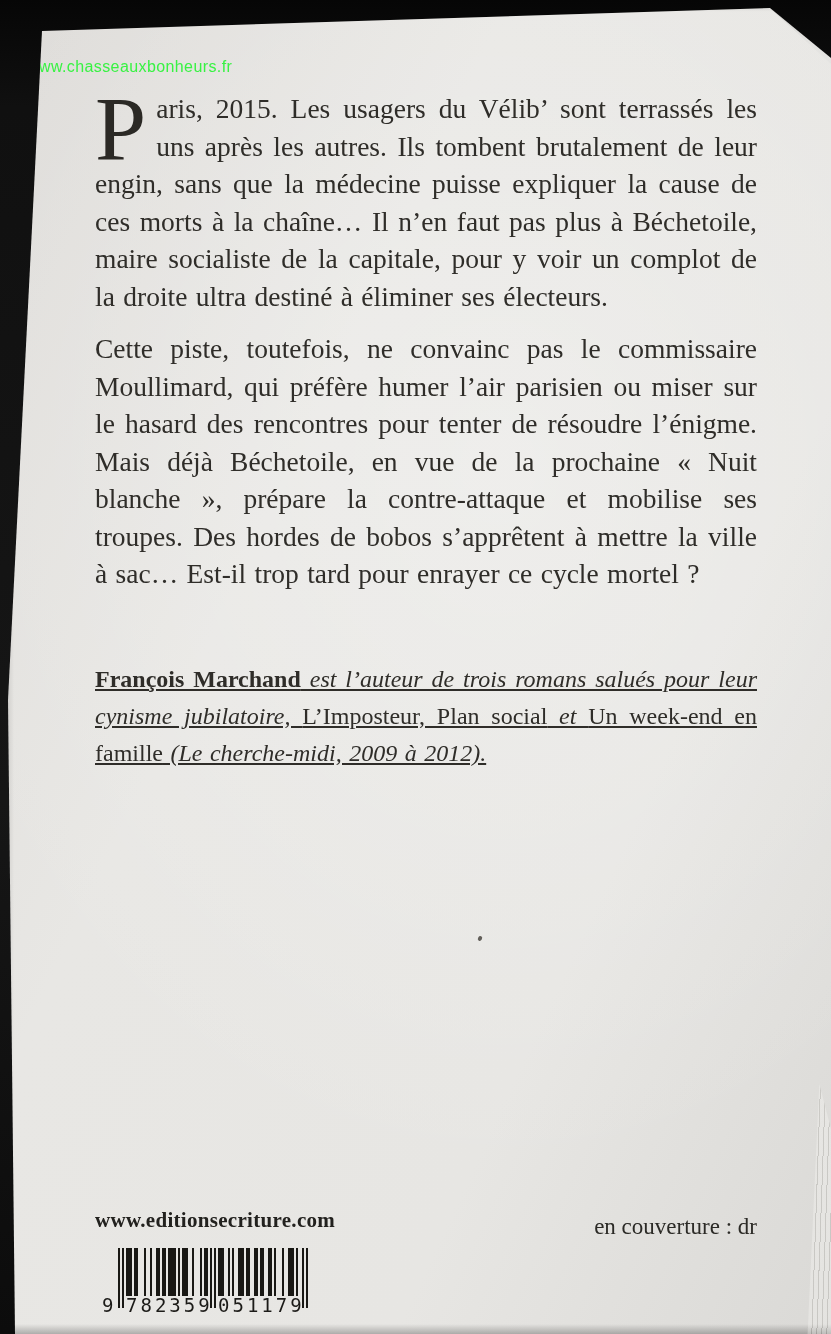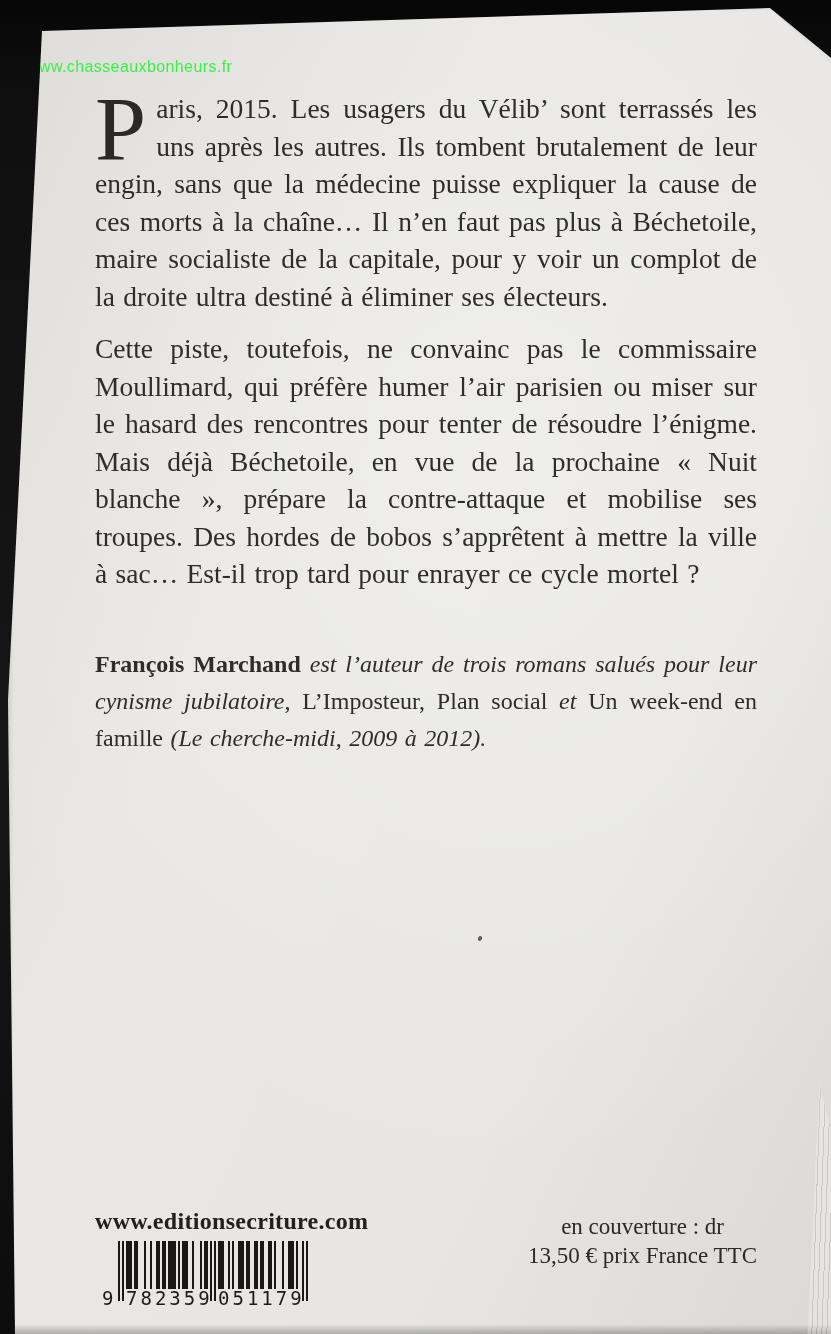--- a/index.html
+++ b/index.html
@@ -49,36 +49,36 @@
     text-align:justify;word-spacing:1.5px;
   }
   .para{margin:0 0 15px 0;}
   .dropcap{
     float:left;
     font-size:92px;line-height:72px;
     padding:3px 10px 0 0;
     color:#2b2925;
   }
   .author-note{
-    margin:53px 0 0 0;
-    font-size:24px;line-height:37px;
+    margin:68px 0 0 0;
+    font-size:24px;line-height:37px;text-decoration:underline;
   }
   .author-note b{font-weight:700;font-style:normal;}
   .author-note i{font-style:italic;}
   .author-note .rm{font-style:normal;}
   .speck{
     position:absolute;left:478px;top:936px;width:4px;height:5px;
     background:#4a4741;border-radius:50%;opacity:.85;transform:rotate(30deg);
   }
   .footer-left{
     position:absolute;left:95px;top:1208px;width:230px;text-align:center;
   }
   .pub-url{
-    font-size:24px;font-weight:600;letter-spacing:.3px;color:#22211e;
-    white-space:nowrap;margin-bottom:6px;
+    font-size:21px;font-weight:600;letter-spacing:.3px;color:#22211e;
+    white-space:nowrap;margin-bottom:15px;
   }
   .barcode-svg{display:block;margin:0 auto;}
   .digits{
     position:relative;width:208px;height:20px;margin:-14px auto 0 auto;
     font-family:"DejaVu Sans Mono", monospace;font-size:19px;color:#1c1b18;
   }
   .d-prefix{position:absolute;left:-4px;top:0;}
   .d-g1{position:absolute;left:20px;top:0;width:80px;text-align:right;letter-spacing:3px;}
   .d-g2{position:absolute;left:112px;top:0;width:80px;text-align:left;letter-spacing:3px;}
   .footer-right{
@@ -165,17 +165,16 @@
         </svg>
       <div class="digits">
         <span class="d-prefix">9</span>
         <span class="d-g1">782359</span>
         <span class="d-g2">051179</span>
       </div>
     </div>
 
     <div class="footer-right">
       <div>en couverture : dr</div>
-      <div>13,50 € prix France TTC</div>
     </div>
 
   </div>
 </div>
 
 </body></html>

